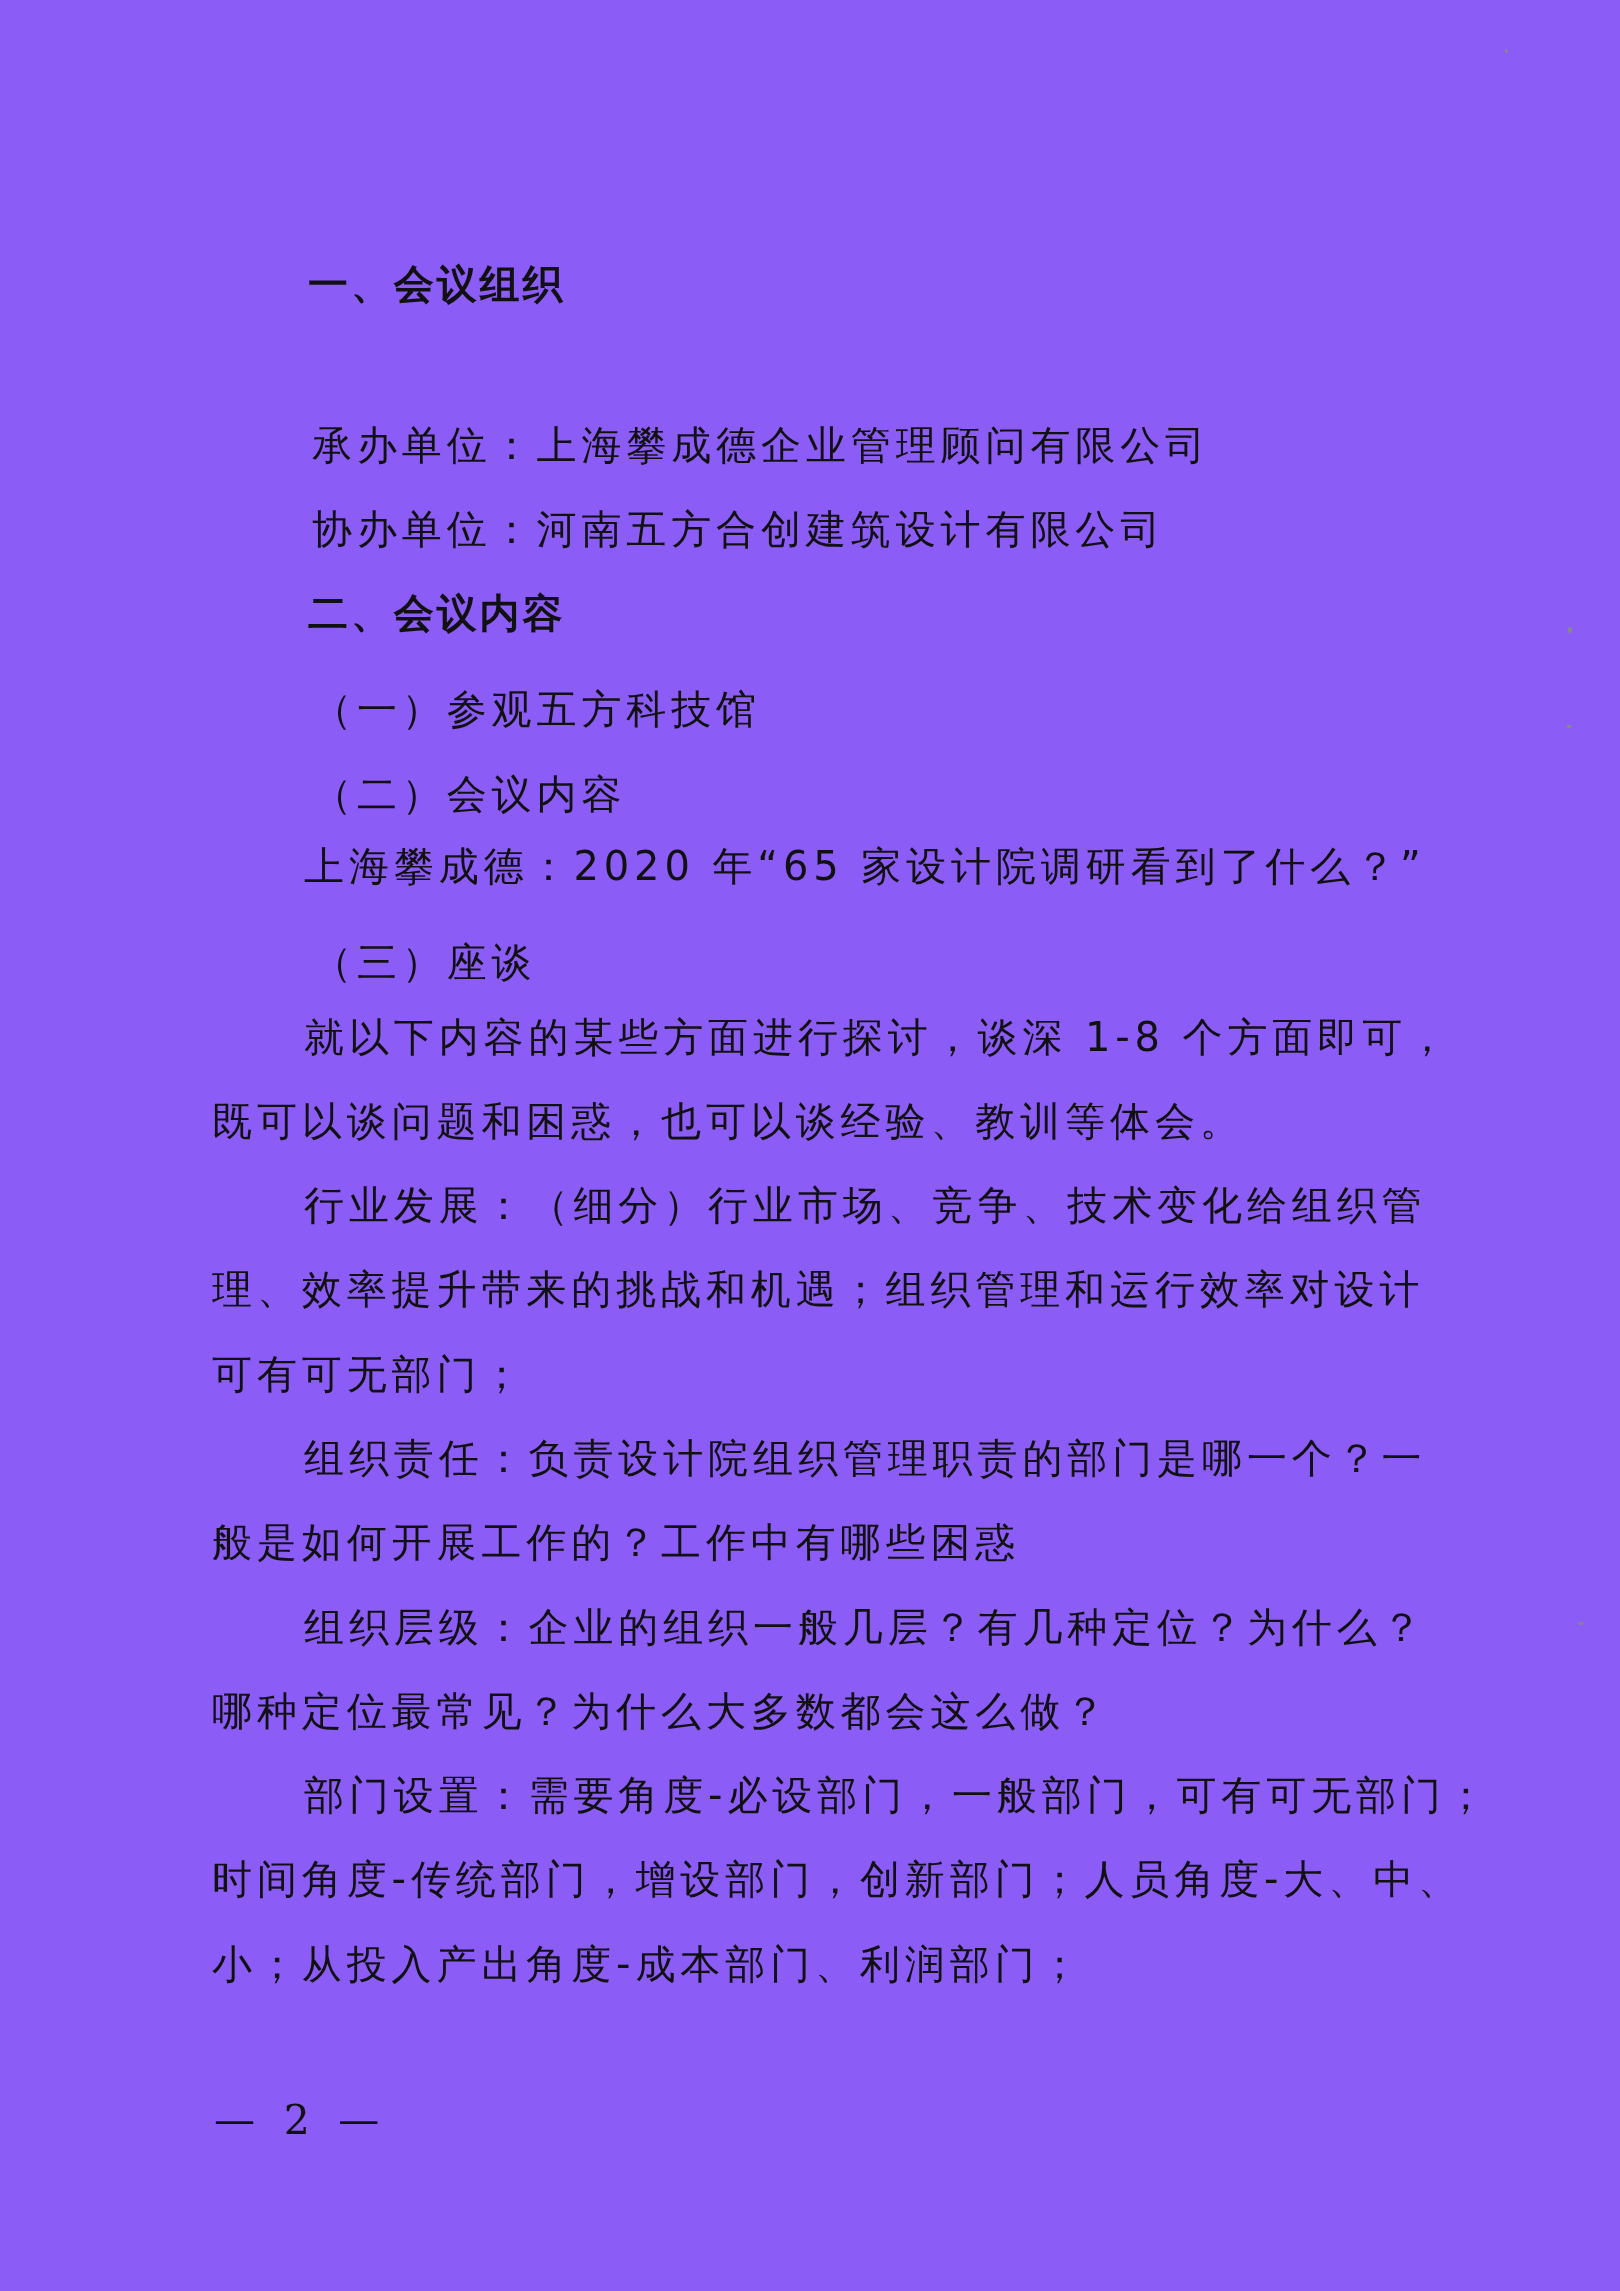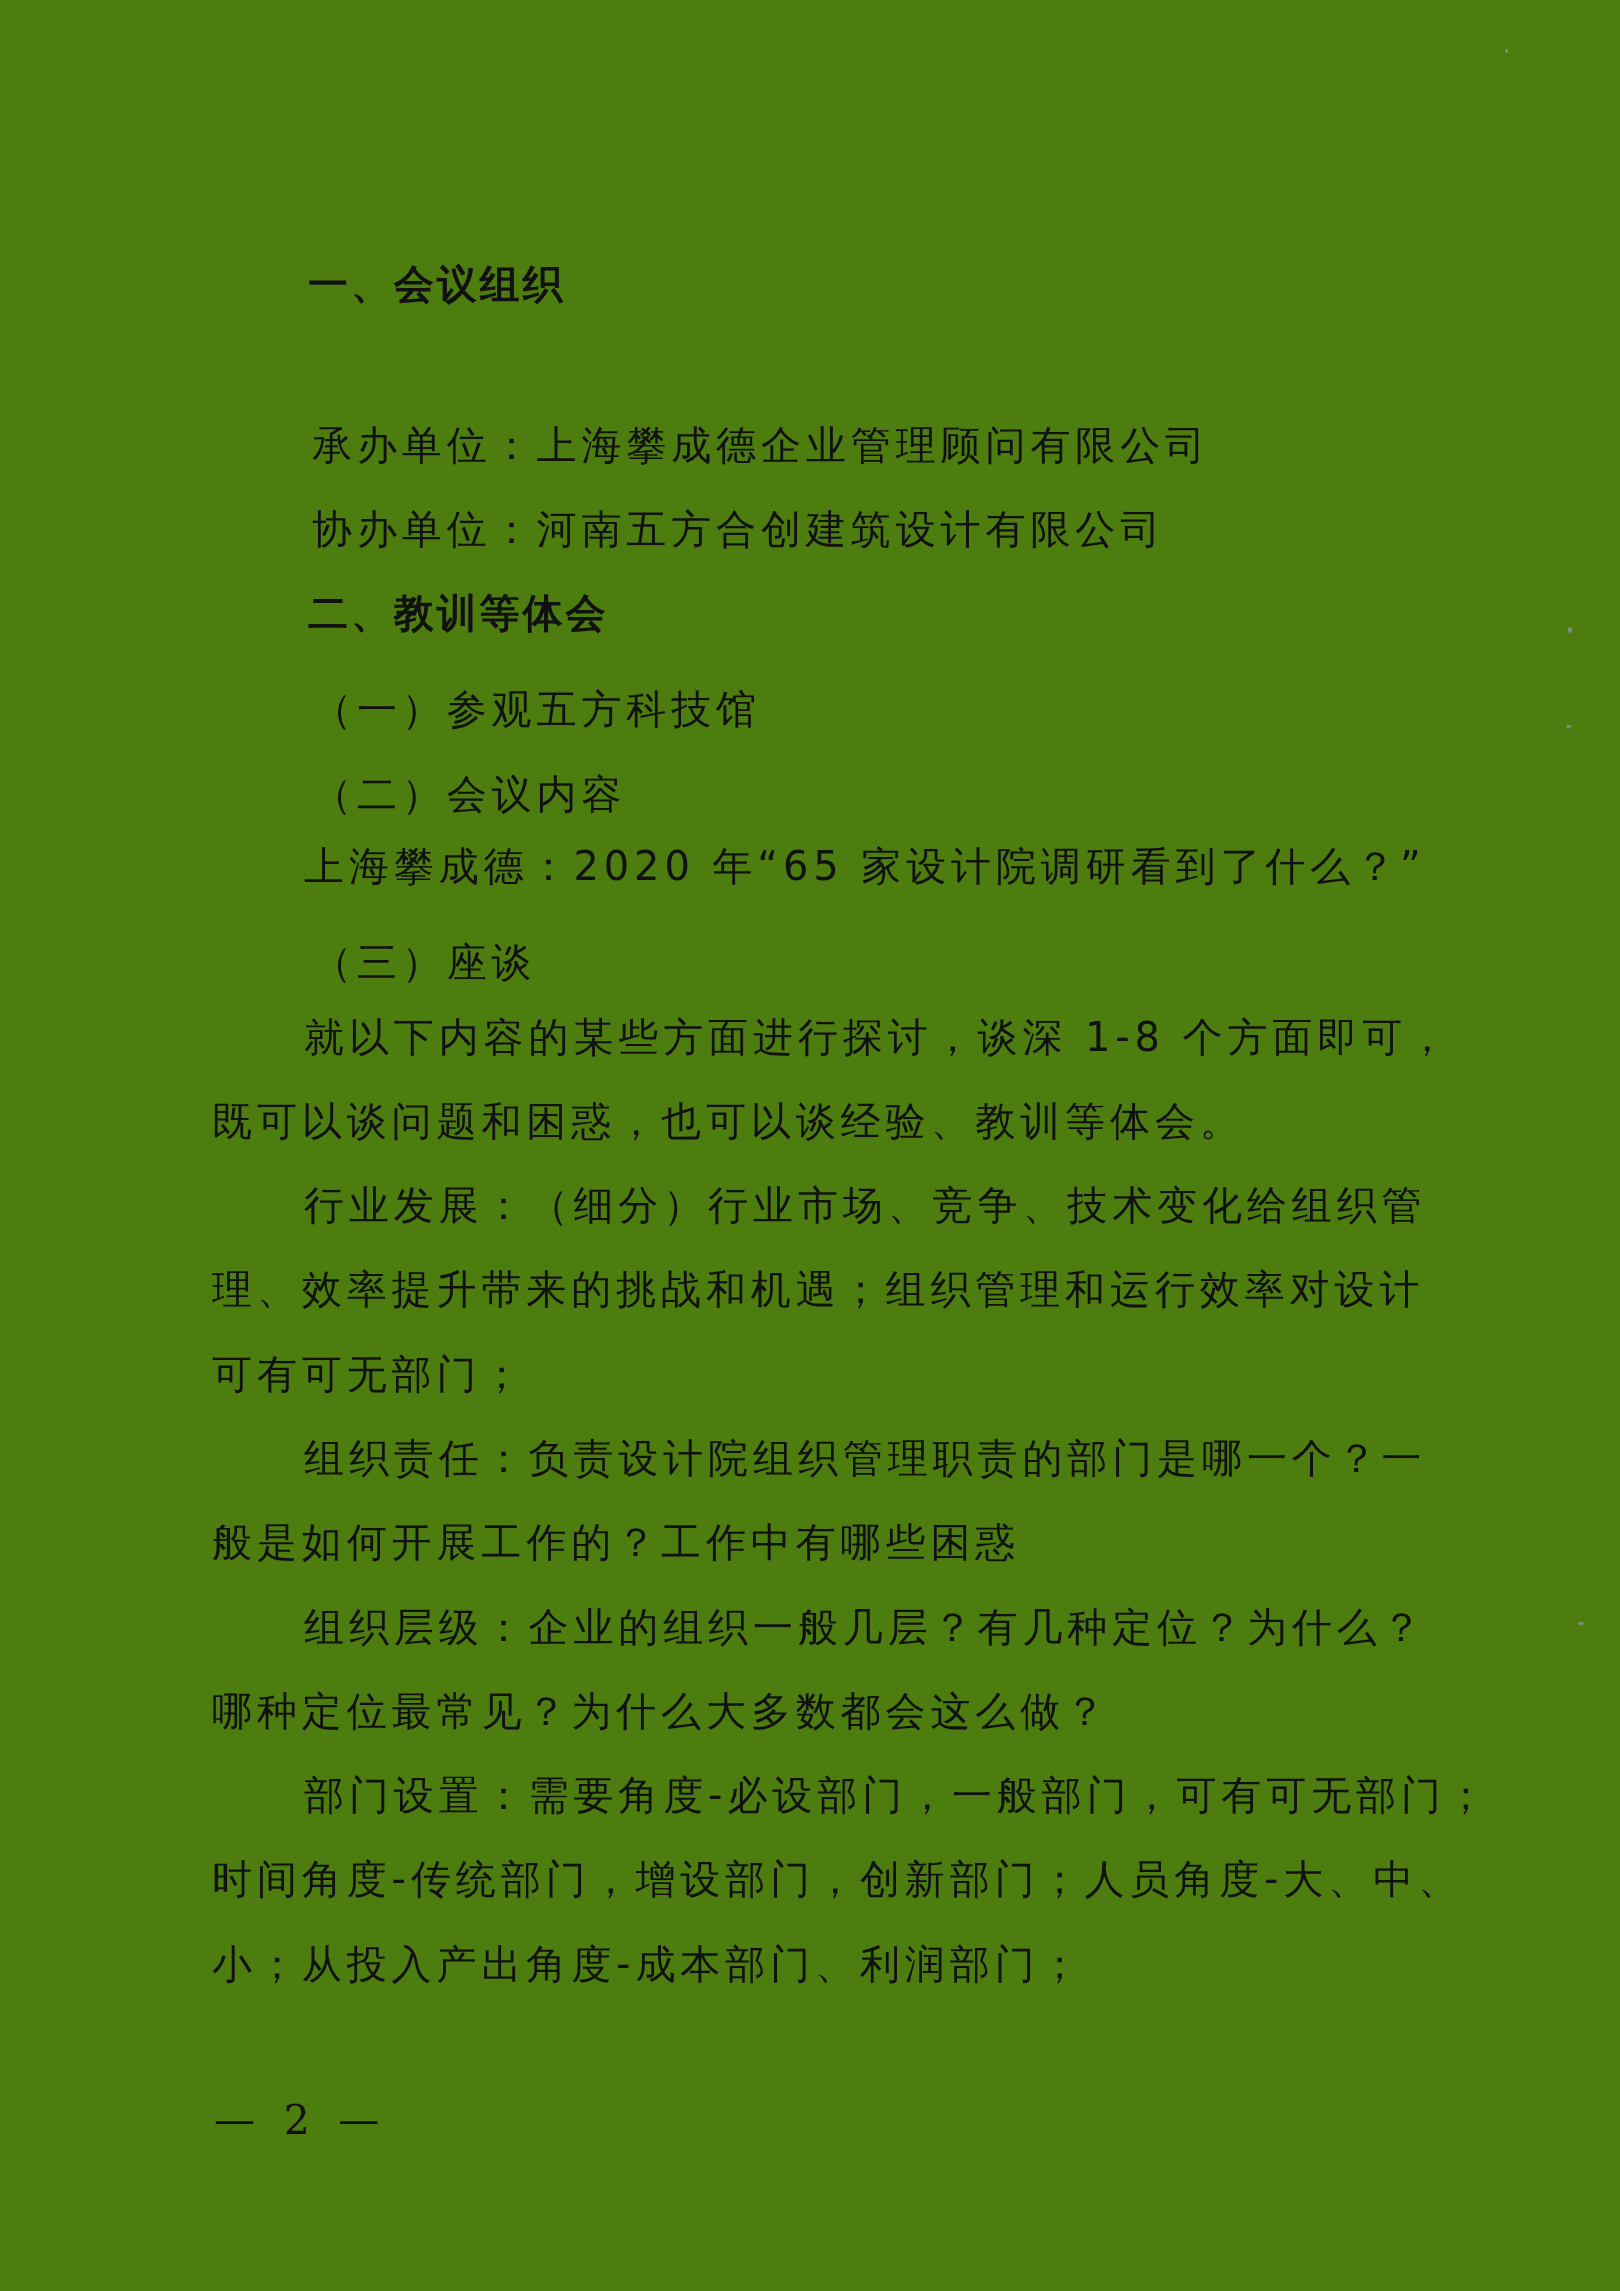--- a/index.html
+++ b/index.html
@@ -4,21 +4,21 @@
   <style>
     html, body { margin: 0; padding: 0; background: #ffffff; }
     body {
       width: 1620px;
       height: 2292px;
       position: relative;
       overflow: hidden;
       font-family: "DejaVu Sans", "Liberation Sans", sans-serif;
       color: #111111;
     }
-    .page { position: absolute; left: 0; top: 0; width: 1620px; height: 2292px; background: #4d7c0f; }
+    .page { position: absolute; left: 0; top: 0; width: 1620px; height: 2292px; background: #8b5cf6; }
     .line {
       position: absolute;
       left: 212px;
       font-size: 40px;
       line-height: 55px;
       white-space: nowrap;
       letter-spacing: 4.9px;
     }
     .heading { font-weight: bold; letter-spacing: 2.9px; left: 308px; }
     .indent { left: 304px; }
@@ -35,21 +35,21 @@
   </style>
 </head>
 <body>
 
 <div class="page">
 
   <div class="line heading" style="top:257px;">一、会议组织</div>
   <div class="line" style="top:418px;left:312px;">承办单位：上海攀成德企业管理顾问有限公司</div>
   <div class="line" style="top:502px;left:312px;">协办单位：河南五方合创建筑设计有限公司</div>
 
-  <div class="line heading" style="top:586px;">二、教训等体会</div>
+  <div class="line heading" style="top:586px;">二、会议内容</div>
   <div class="line sub" style="top:670px;">（一）参观五方科技馆</div>
   <div class="line sub" style="top:755px;">（二）会议内容</div>
   <div class="line" style="top:839px;left:304px;">上海攀成德：2020 年“65 家设计院调研看到了什么？”</div>
   <div class="line sub" style="top:923px;">（三）座谈</div>
 
   <div class="line indent" style="top:1010px;">就以下内容的某些方面进行探讨，谈深 1-8 个方面即可，</div>
   <div class="line" style="top:1094px;">既可以谈问题和困惑，也可以谈经验、教训等体会。</div>
 
   <div class="line indent" style="top:1178px;">行业发展：（细分）行业市场、竞争、技术变化给组织管</div>
   <div class="line" style="top:1262px;">理、效率提升带来的挑战和机遇；组织管理和运行效率对设计</div>

